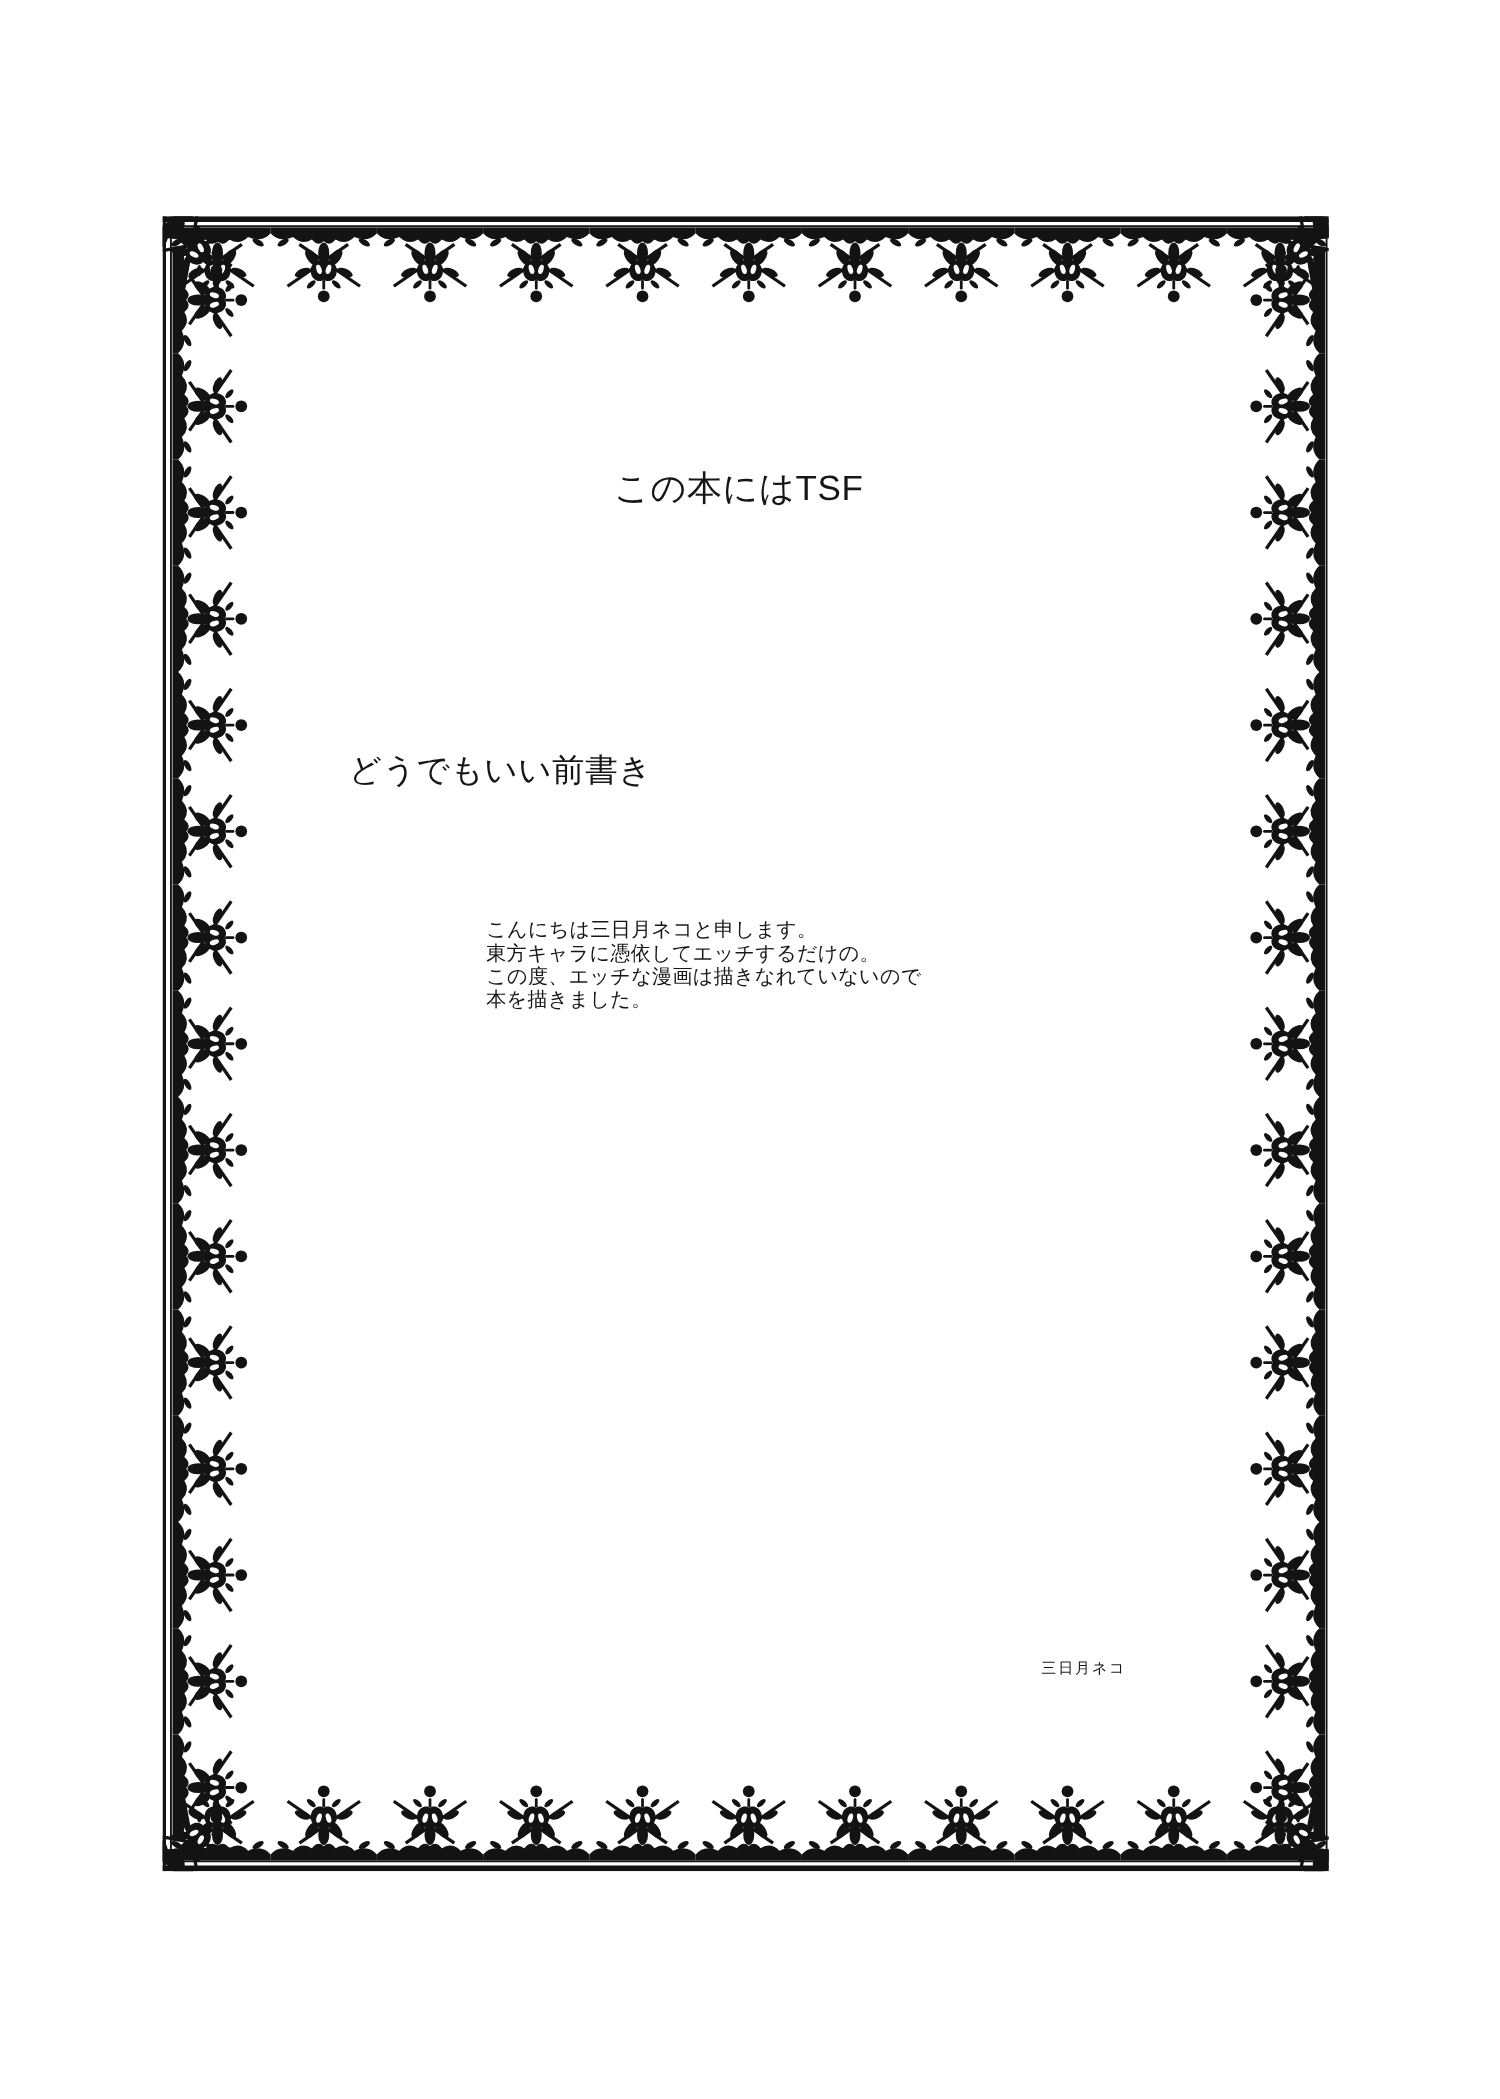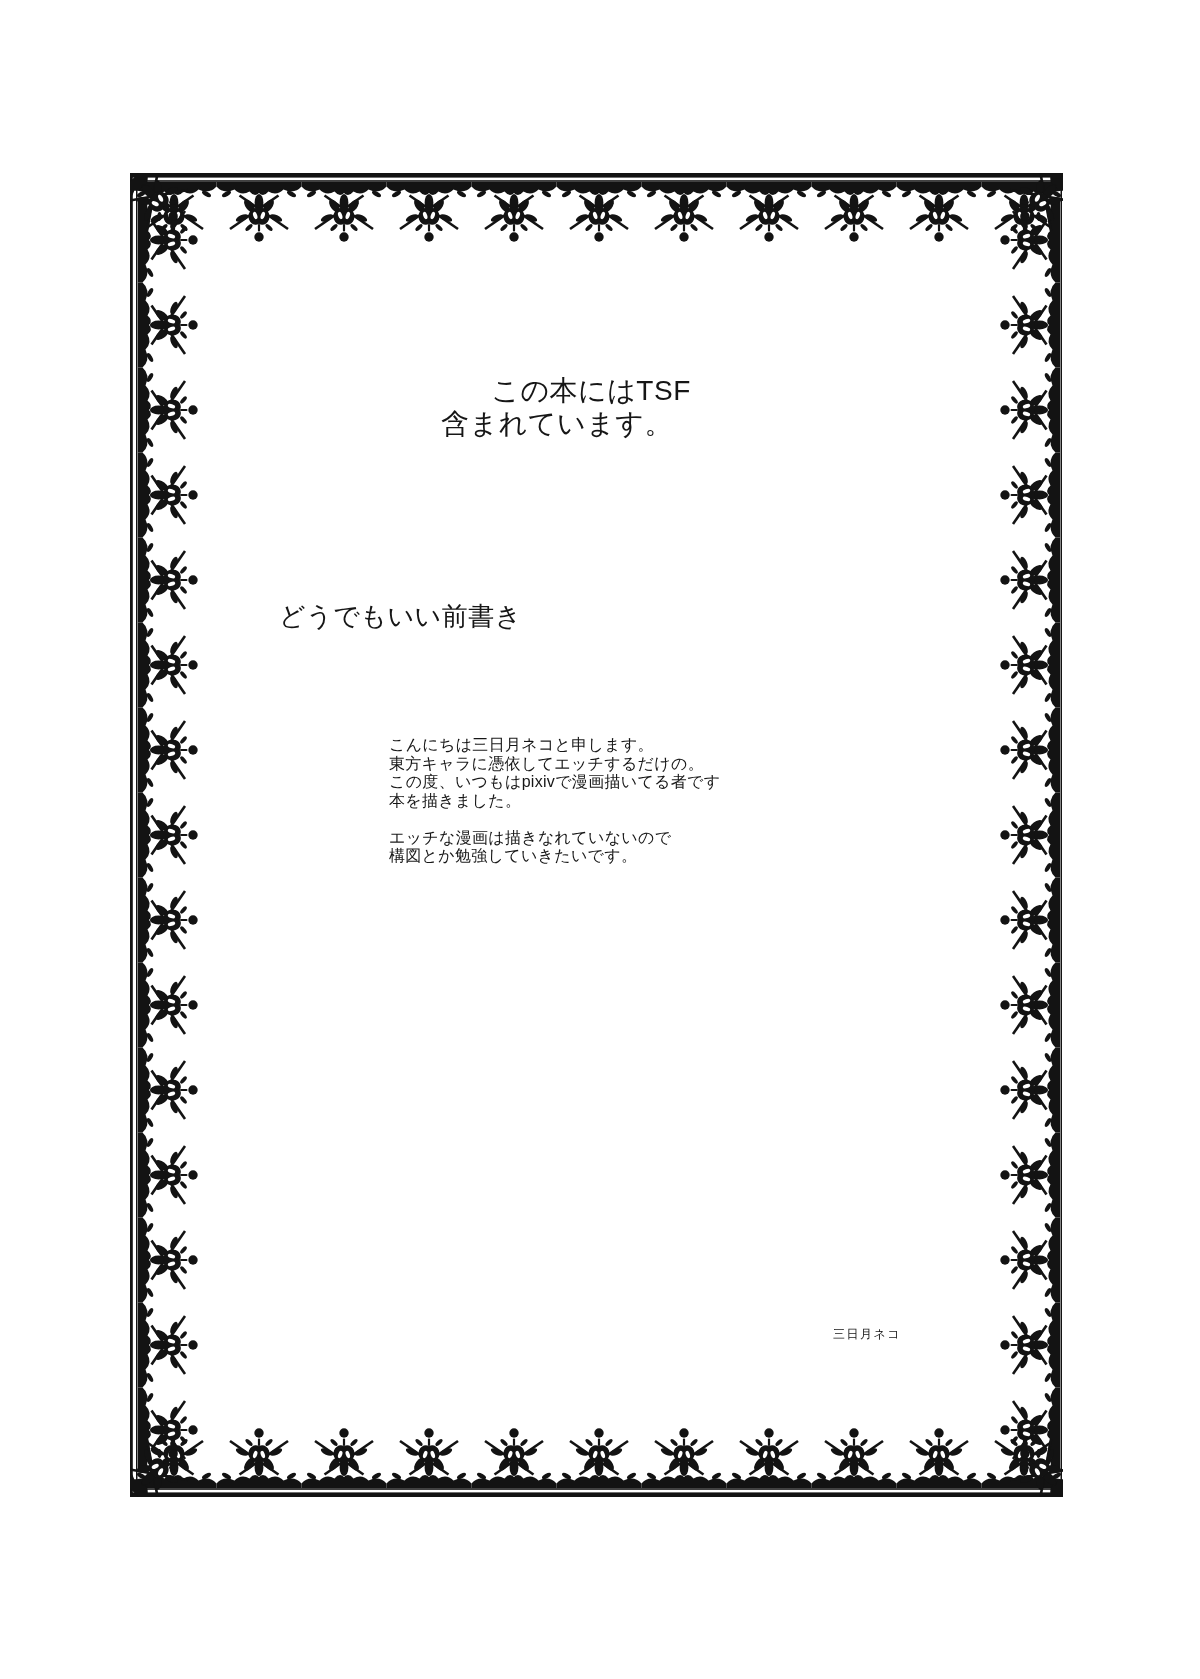--- a/index.html
+++ b/index.html
@@ -167,33 +167,28 @@
     <g>
       <use href="#m" transform="rotate(-45) translate(-42.5 6)"></use>
       <use href="#m" transform="translate(938 0) rotate(45) translate(-42.5 6)"></use>
       <use href="#m" transform="translate(0 1324) rotate(-135) translate(-42.5 6)"></use>
       <use href="#m" transform="translate(938 1324) rotate(135) translate(-42.5 6)"></use>
     </g>
   </svg>
 
   <div class="warning">
     <div class="l1">この本にはTSF</div>
-    <div class="l3">含まれています。</div>
   </div>
 
   <div class="heading">どうでもいい前書き</div>
 
   <div class="intro">
     <div class="p1">
       <div>こんにちは三日月ネコと申します。</div>
       <div>東方キャラに憑依してエッチするだけの。</div>
-      <div>この度、いつもはpixivで漫画描いてる者です</div>
+      <div>この度、エッチな漫画は描きなれていないので</div>
       <div>本を描きました。</div>
-    </div>
-    <div class="p2">
-      <div>エッチな漫画は描きなれていないので</div>
-      <div>構図とか勉強していきたいです。</div>
     </div>
   </div>
 
   <div class="signature">三日月ネコ</div>
 
 </div>
 
 </body></html>

